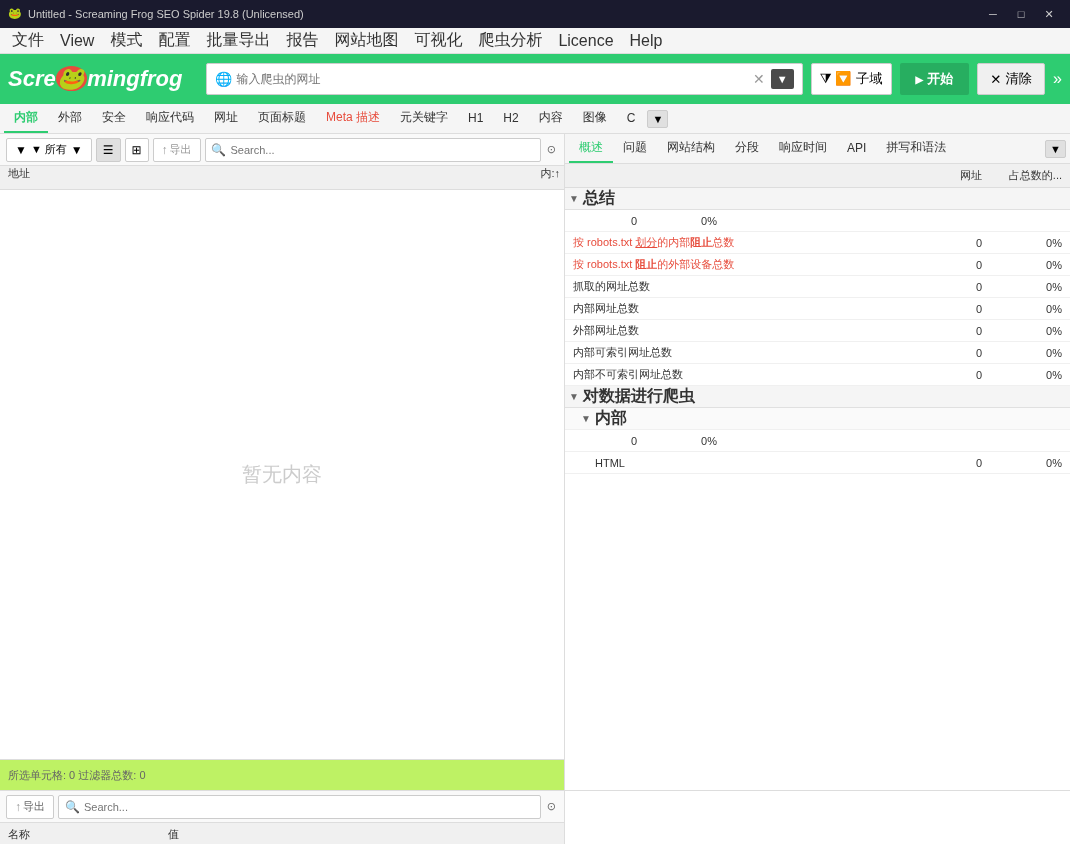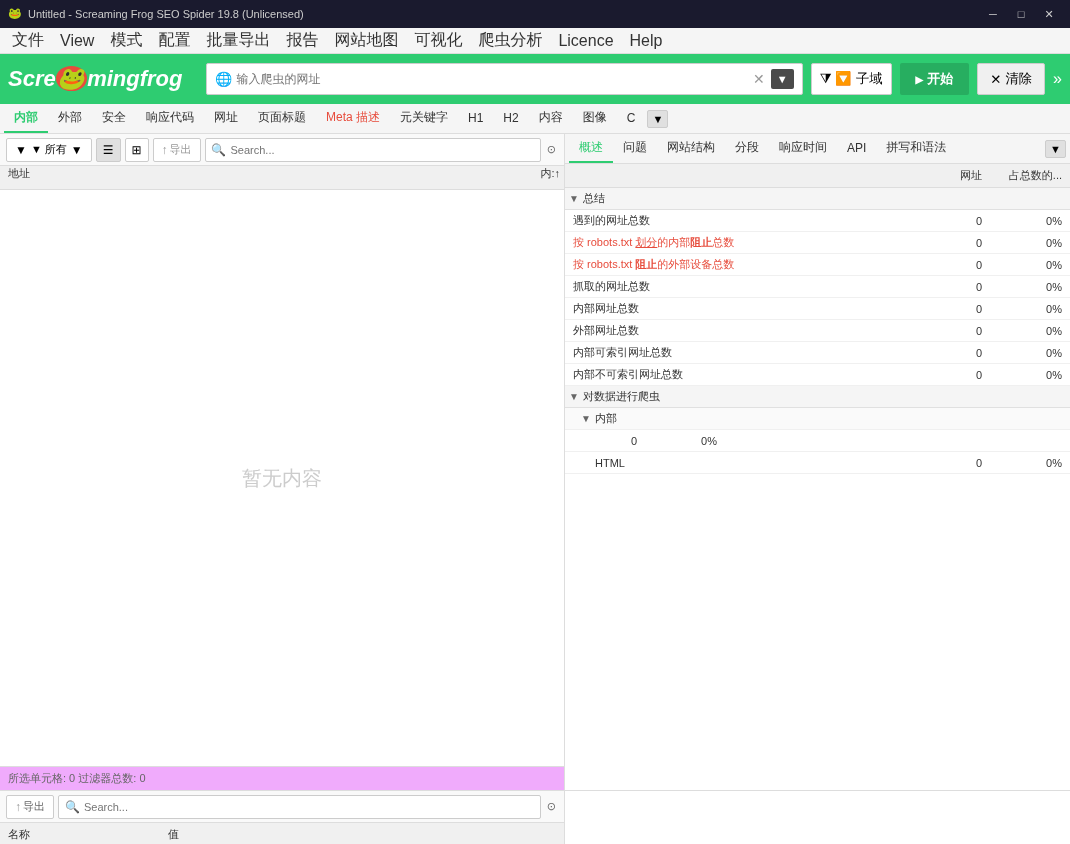--- a/index.html
+++ b/index.html
@@ -256,26 +256,26 @@
       display: flex;
       align-items: center;
       justify-content: center;
       color: #ccc;
       font-size: 16px;
       background: white;
     }
 
     
     .status-bar-left {
-      background: #f0abfc;
+      background: #bef264;
       border-top: 1px solid #ddd;
       height: 24px;
       display: flex;
       align-items: center;
-      padding: 8px 8px;
+      padding: 15px 8px;
       font-size: 11px;
       color: #666;
     }
 
     
     .right-panel {
       flex: 1;
       display: flex;
       flex-direction: column;
     }
@@ -345,21 +345,21 @@
 
     .section-header {
       display: flex;
       background: #f5f5f5;
       border-bottom: 1px solid #e0e0e0;
       height: 22px;
       align-items: center;
       padding-left: 4px;
     }
     .section-toggle { cursor: pointer; color: #666; margin-right: 4px; font-size: 10px; }
-    .section-label { font-size: 11px; font-weight: normal; color: #333; }
+    .section-label { font-size: 16px; font-weight: bold; color: #333; }
     .subsection-header {
       display: flex;
       background: #fafafa;
       border-bottom: 1px solid #f0f0f0;
       height: 22px;
       align-items: center;
       padding-left: 16px;
     }
     .chart-area {
       flex: 1;
@@ -534,21 +534,20 @@
         <span class="r-col-url">网址</span>
         <span class="r-col-pct">占总数的...</span>
       </div>
 
       <div class="section-header">
         <span class="section-toggle">▼</span>
         <span class="section-label">总结</span>
       </div>
 
       <div class="right-row">
-        <span class="r-name">遇到的网址总数</span>
         <span class="r-url">0</span>
         <span class="r-pct">0%</span>
       </div>
       <div class="right-row">
         <span class="r-name red">按 robots.txt <span style="text-decoration:underline;">划分</span>的内部<span style="font-weight:bold;">阻止</span>总数</span>
         <span class="r-url">0</span>
         <span class="r-pct">0%</span>
       </div>
       <div class="right-row">
         <span class="r-name red">按 robots.txt <span style="font-weight:bold;">阻止</span>的外部设备总数</span>

